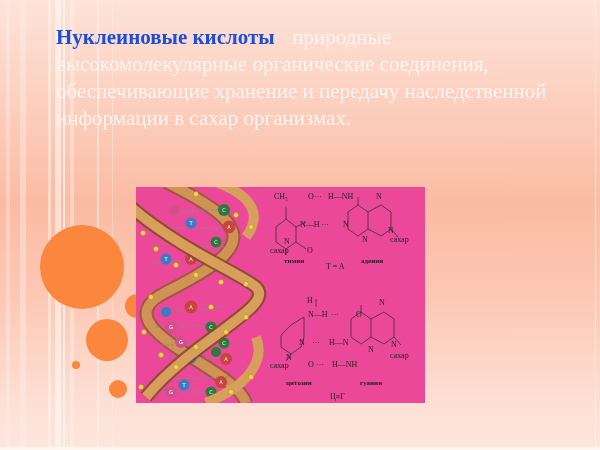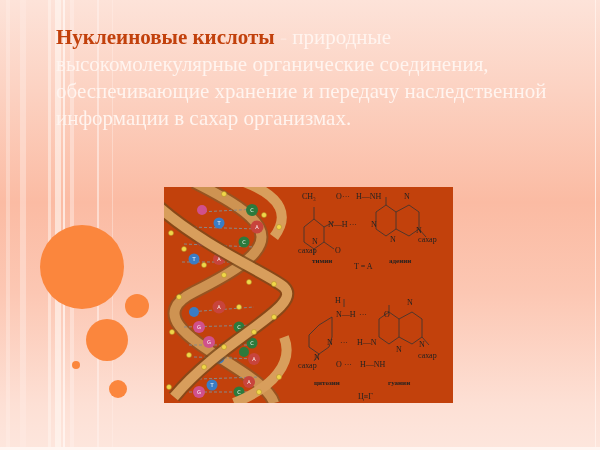--- a/index.html
+++ b/index.html
@@ -8,26 +8,26 @@
     background: linear-gradient(to bottom, #fde3d9 0%, #fcd2c2 20%, #fbbba3 45%, #fcc7b3 65%, #fde0d5 90%, #fde6dd 100%);
     font-family: "Liberation Serif", serif;
   }
   .stripe { position: absolute; top: 0; height: 447px; }
   .slide-border { position: absolute; left: 0; right: 0; bottom: 0; height: 3px; background: #fff6f2; }
   .right-line { position: absolute; right: 4px; top: 0; width: 1px; height: 447px; background: #fff2ec; opacity: .8; }
   .text-block {
     position: absolute; left: 56px; top: 24px; width: 520px;
     font-size: 21px; line-height: 27px; color: #fff4ef;
   }
-  .text-block .term { color: #c2410c; font-weight: bold; }
+  .text-block .term { color: #1d4ed8; font-weight: bold; }
   .text-block .dash { color: #fde5dc; }
   .circle { position: absolute; border-radius: 50%; background: #fb863d; }
   .figure {
-    position: absolute; left: 164px; top: 187px; width: 289px; height: 216px;
-    background: #c2410c; overflow: hidden;
+    position: absolute; left: 136px; top: 187px; width: 289px; height: 216px;
+    background: #ec4899; overflow: hidden;
   }
   .figure svg { position: absolute; left: 0; top: 0; }
   .chem-label { font-family: "Liberation Serif", serif; font-size: 8px; fill: #222; }
   .chem-bold { font-family: "Liberation Serif", serif; font-size: 7px; fill: #222; font-weight: bold; }
 </style>
 </head>
 <body>
 
 <div class="stripe" style="left:6px;width:4px;background:rgba(255,240,235,.35)"></div>
 <div class="stripe" style="left:20px;width:6px;background:rgba(255,235,228,.45)"></div>

